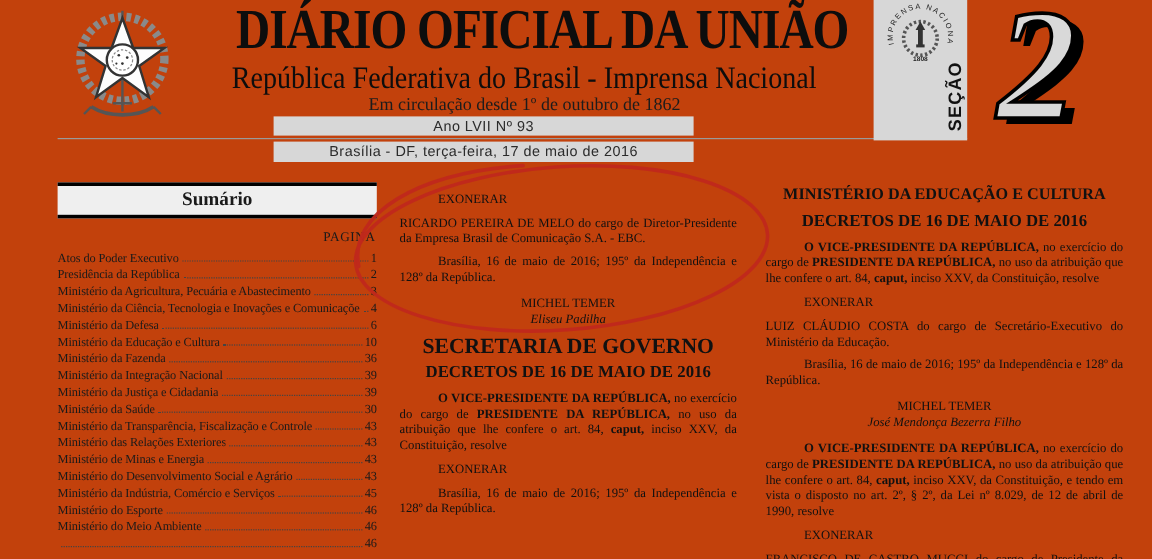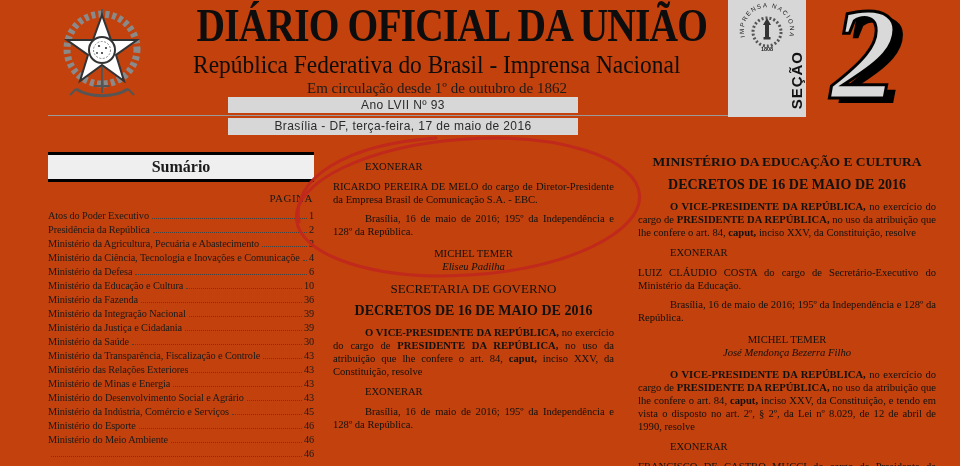--- a/index.html
+++ b/index.html
@@ -46,21 +46,21 @@
   
   .col{position:absolute;top:153px;font-size:10.6px;line-height:13px;text-align:justify;color:#111;}
   .col-mid{left:333px;width:281px;}
   .col-right{left:638px;width:298px;}
   .col p{margin:0;}
   .lbl{font-weight:normal;text-indent:32px;text-align:left;margin:7px 0 !important;}
   .para{margin:0 0 6px !important;}
   .para-ind{text-indent:32px;margin:0 0 6px !important;}
   .sig-name{text-align:center;margin-top:9px !important;}
   .sig-role{text-align:center;font-style:italic;margin-bottom:9px !important;}
-  .sec-head{text-align:center;font-weight:normal;font-size:13px;margin:9px 0 9px !important;}
+  .sec-head{text-align:center;font-weight:bold;font-size:18px;margin:9px 0 9px !important;}
   .sub-head{text-align:center;font-weight:bold;font-size:14px;margin:0 0 9px !important;}
   .ministry-head{text-align:center;font-weight:bold;font-size:13.5px;margin:2px 0 10px !important;}
   .b{font-weight:bold;}
 
   
   .annotation{position:absolute;left:0;top:0;pointer-events:none;z-index:6;}
 </style>
 </head>
 <body>
 

